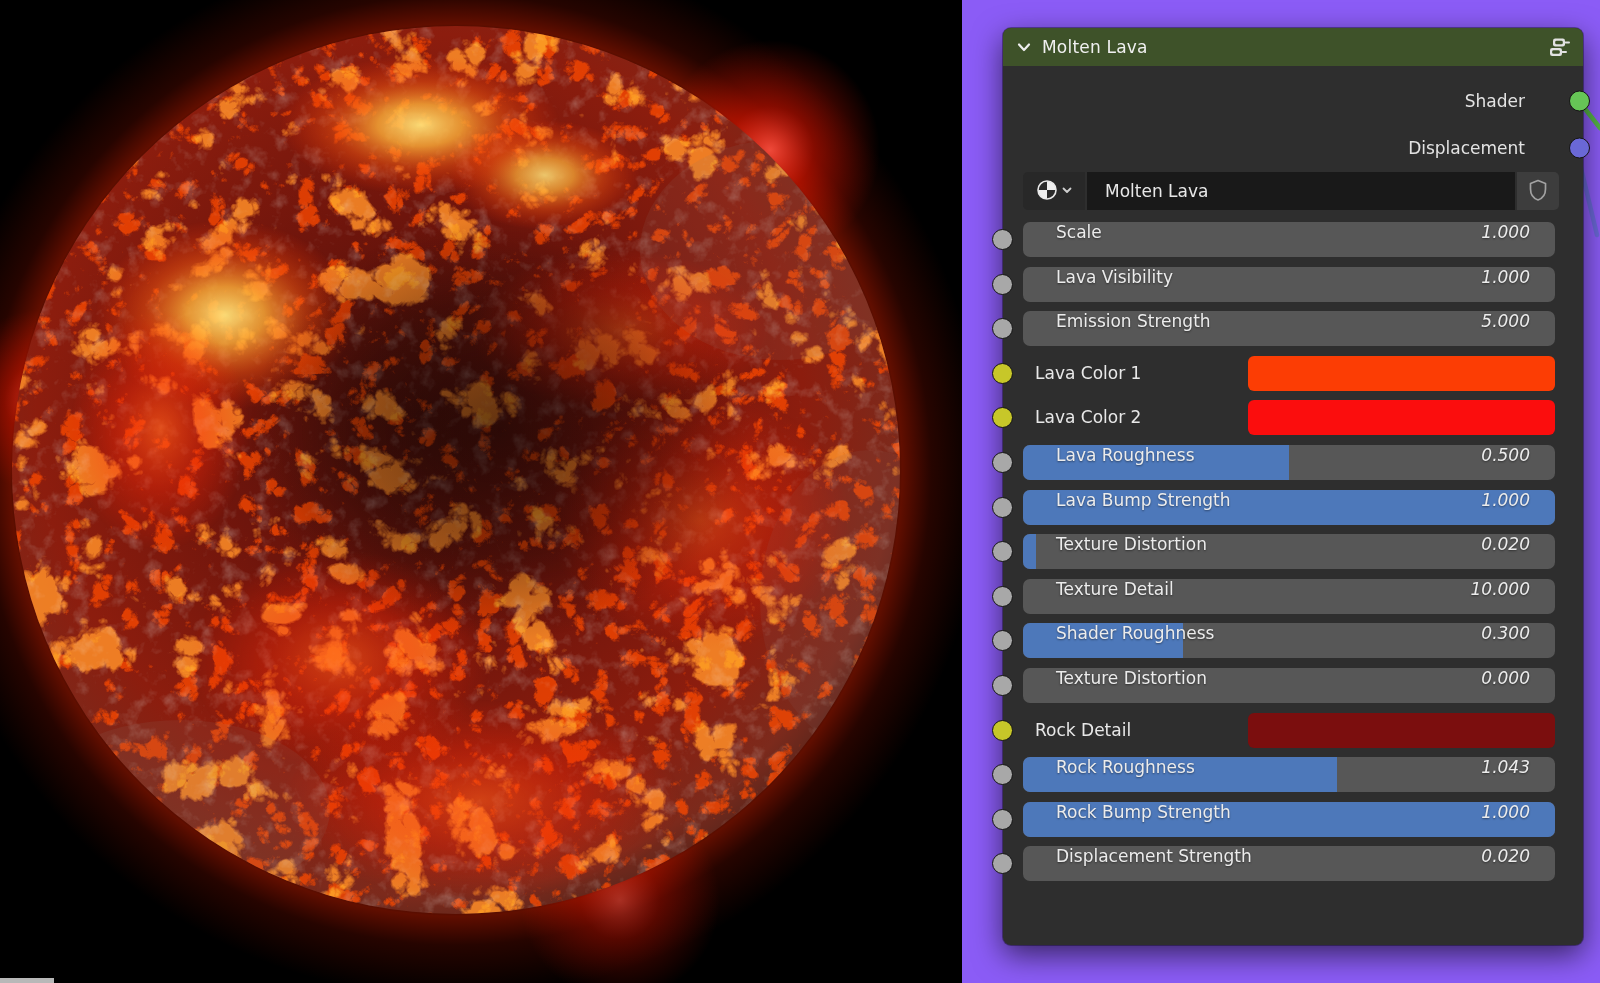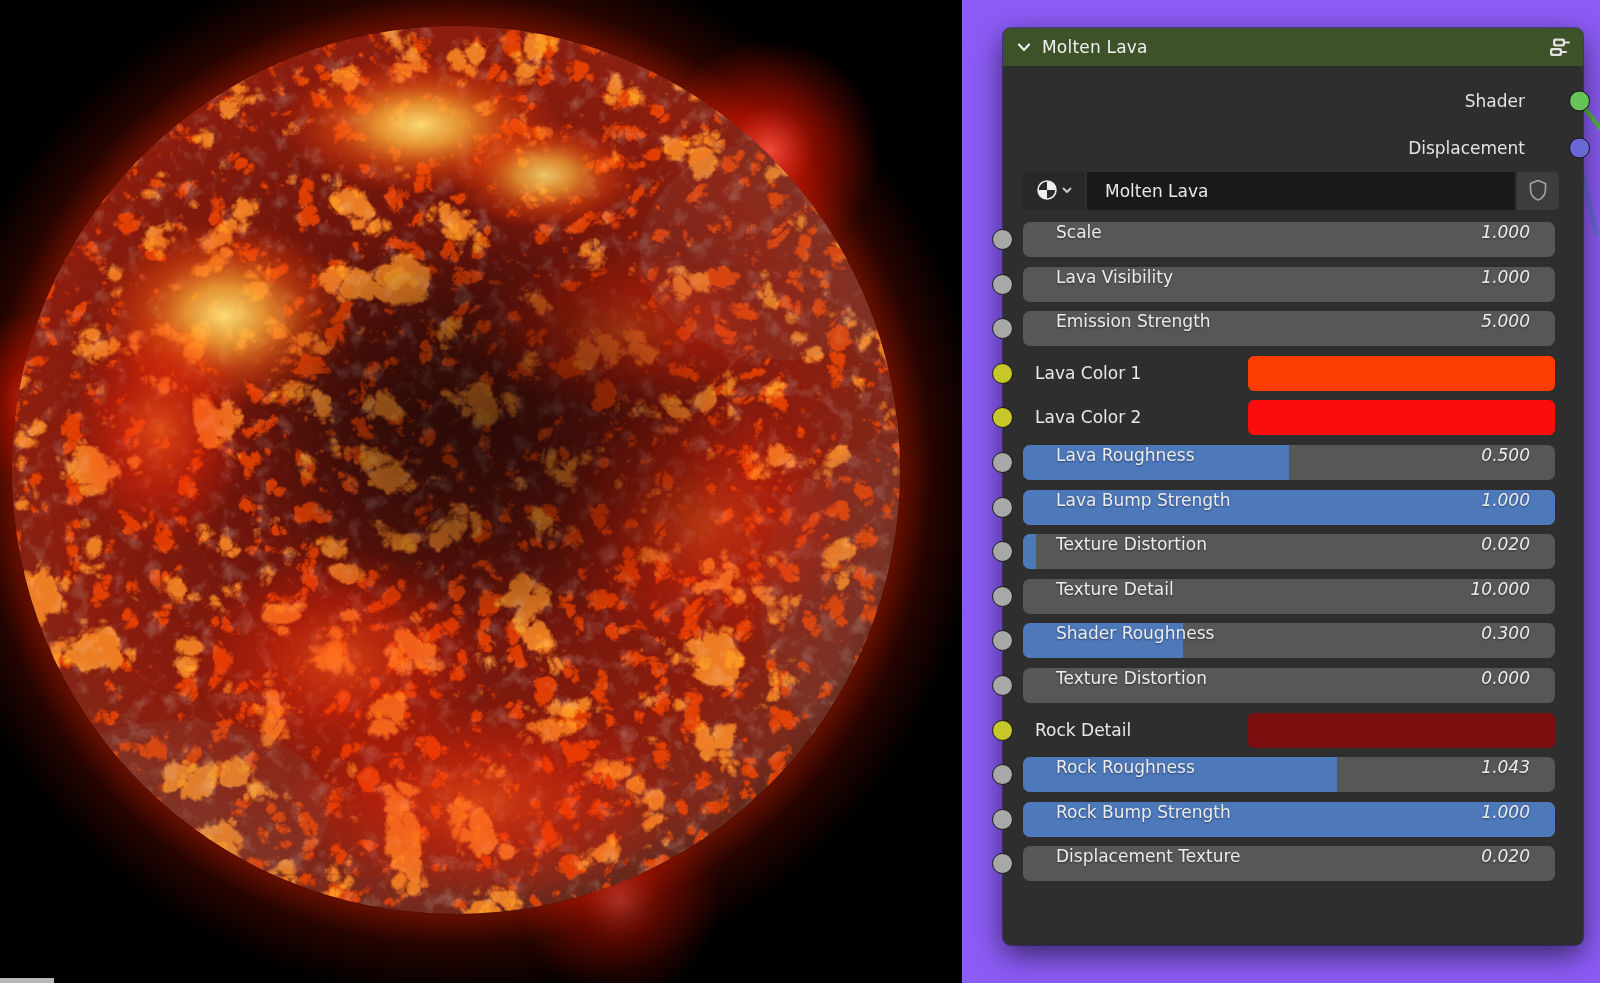--- a/index.html
+++ b/index.html
@@ -304,20 +304,20 @@
             <span class="socket in-socket" style="background: rgb(168, 168, 168);"></span>
             <div class="field">
               <span class="fill" style="width: 100%; background: rgb(77, 120, 186);"></span>
               <span class="lbl">Rock Bump Strength</span>
               <span class="val">1.000</span>
             </div>
           </div>
           <div class="row">
             <span class="socket in-socket" style="background: rgb(168, 168, 168);"></span>
             <div class="field">
-              <span class="lbl">Displacement Texture</span>
+              <span class="lbl">Displacement Strength</span>
               <span class="val">0.020</span>
             </div>
           </div>
         </div>
     </div>
   </div>
 </div>
 
 </body></html>

